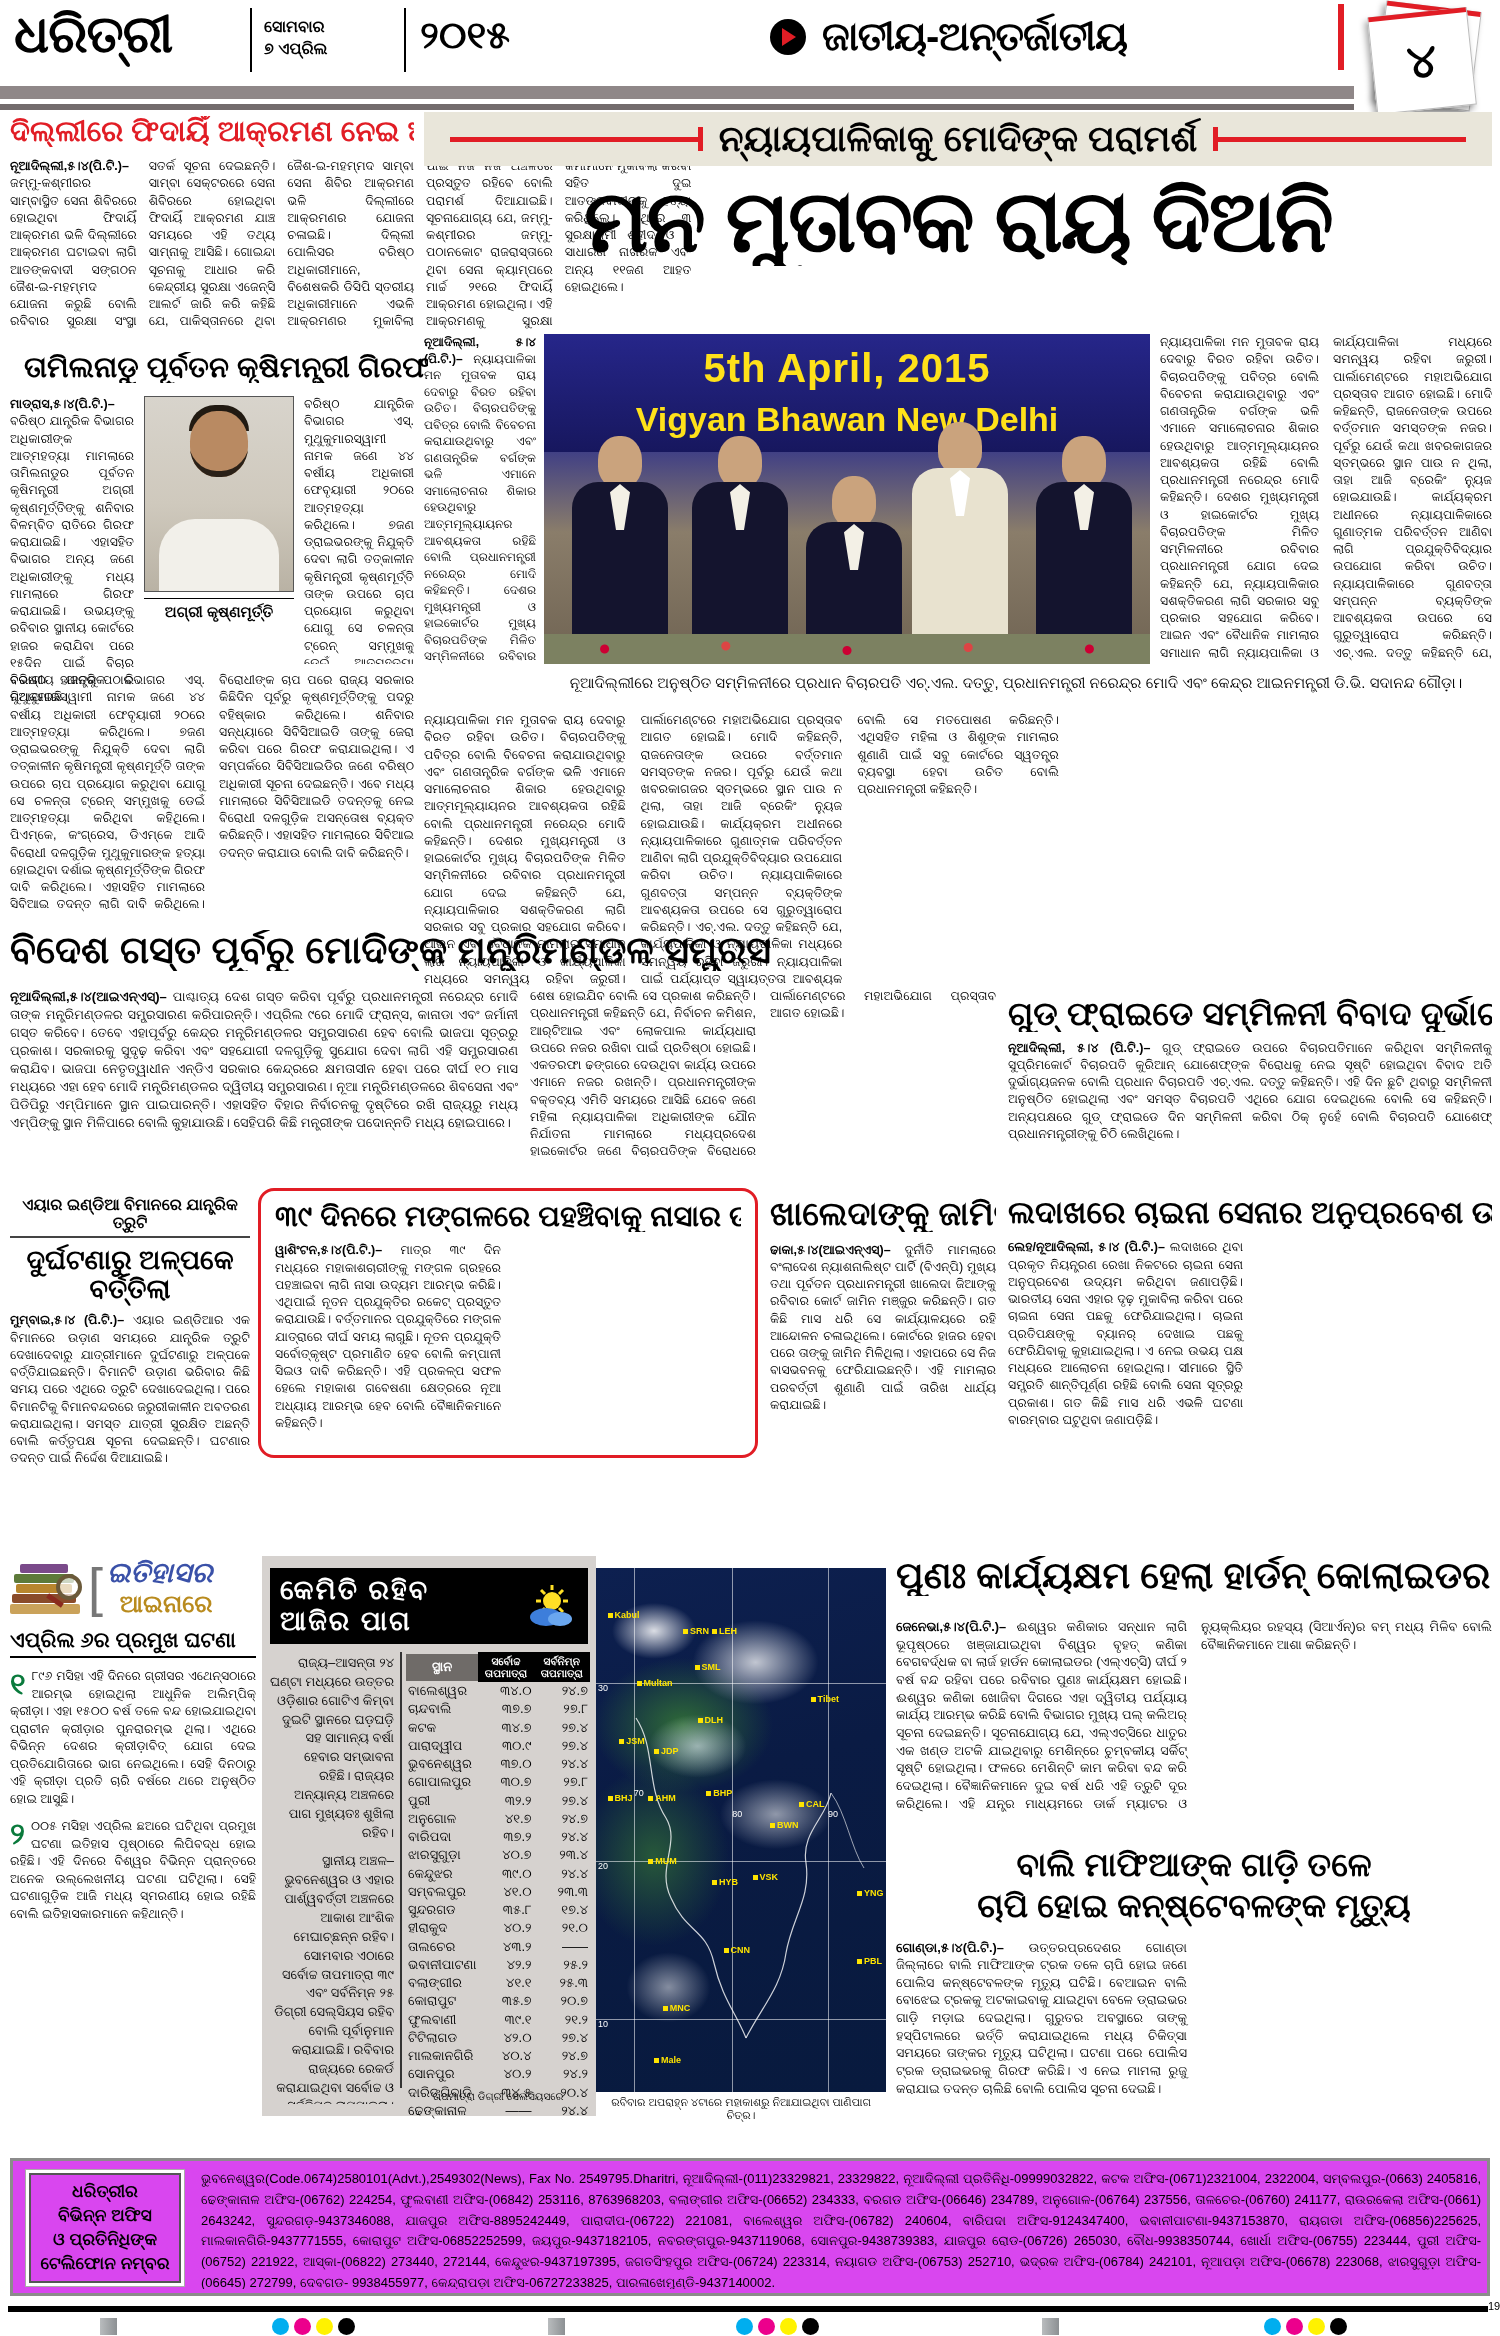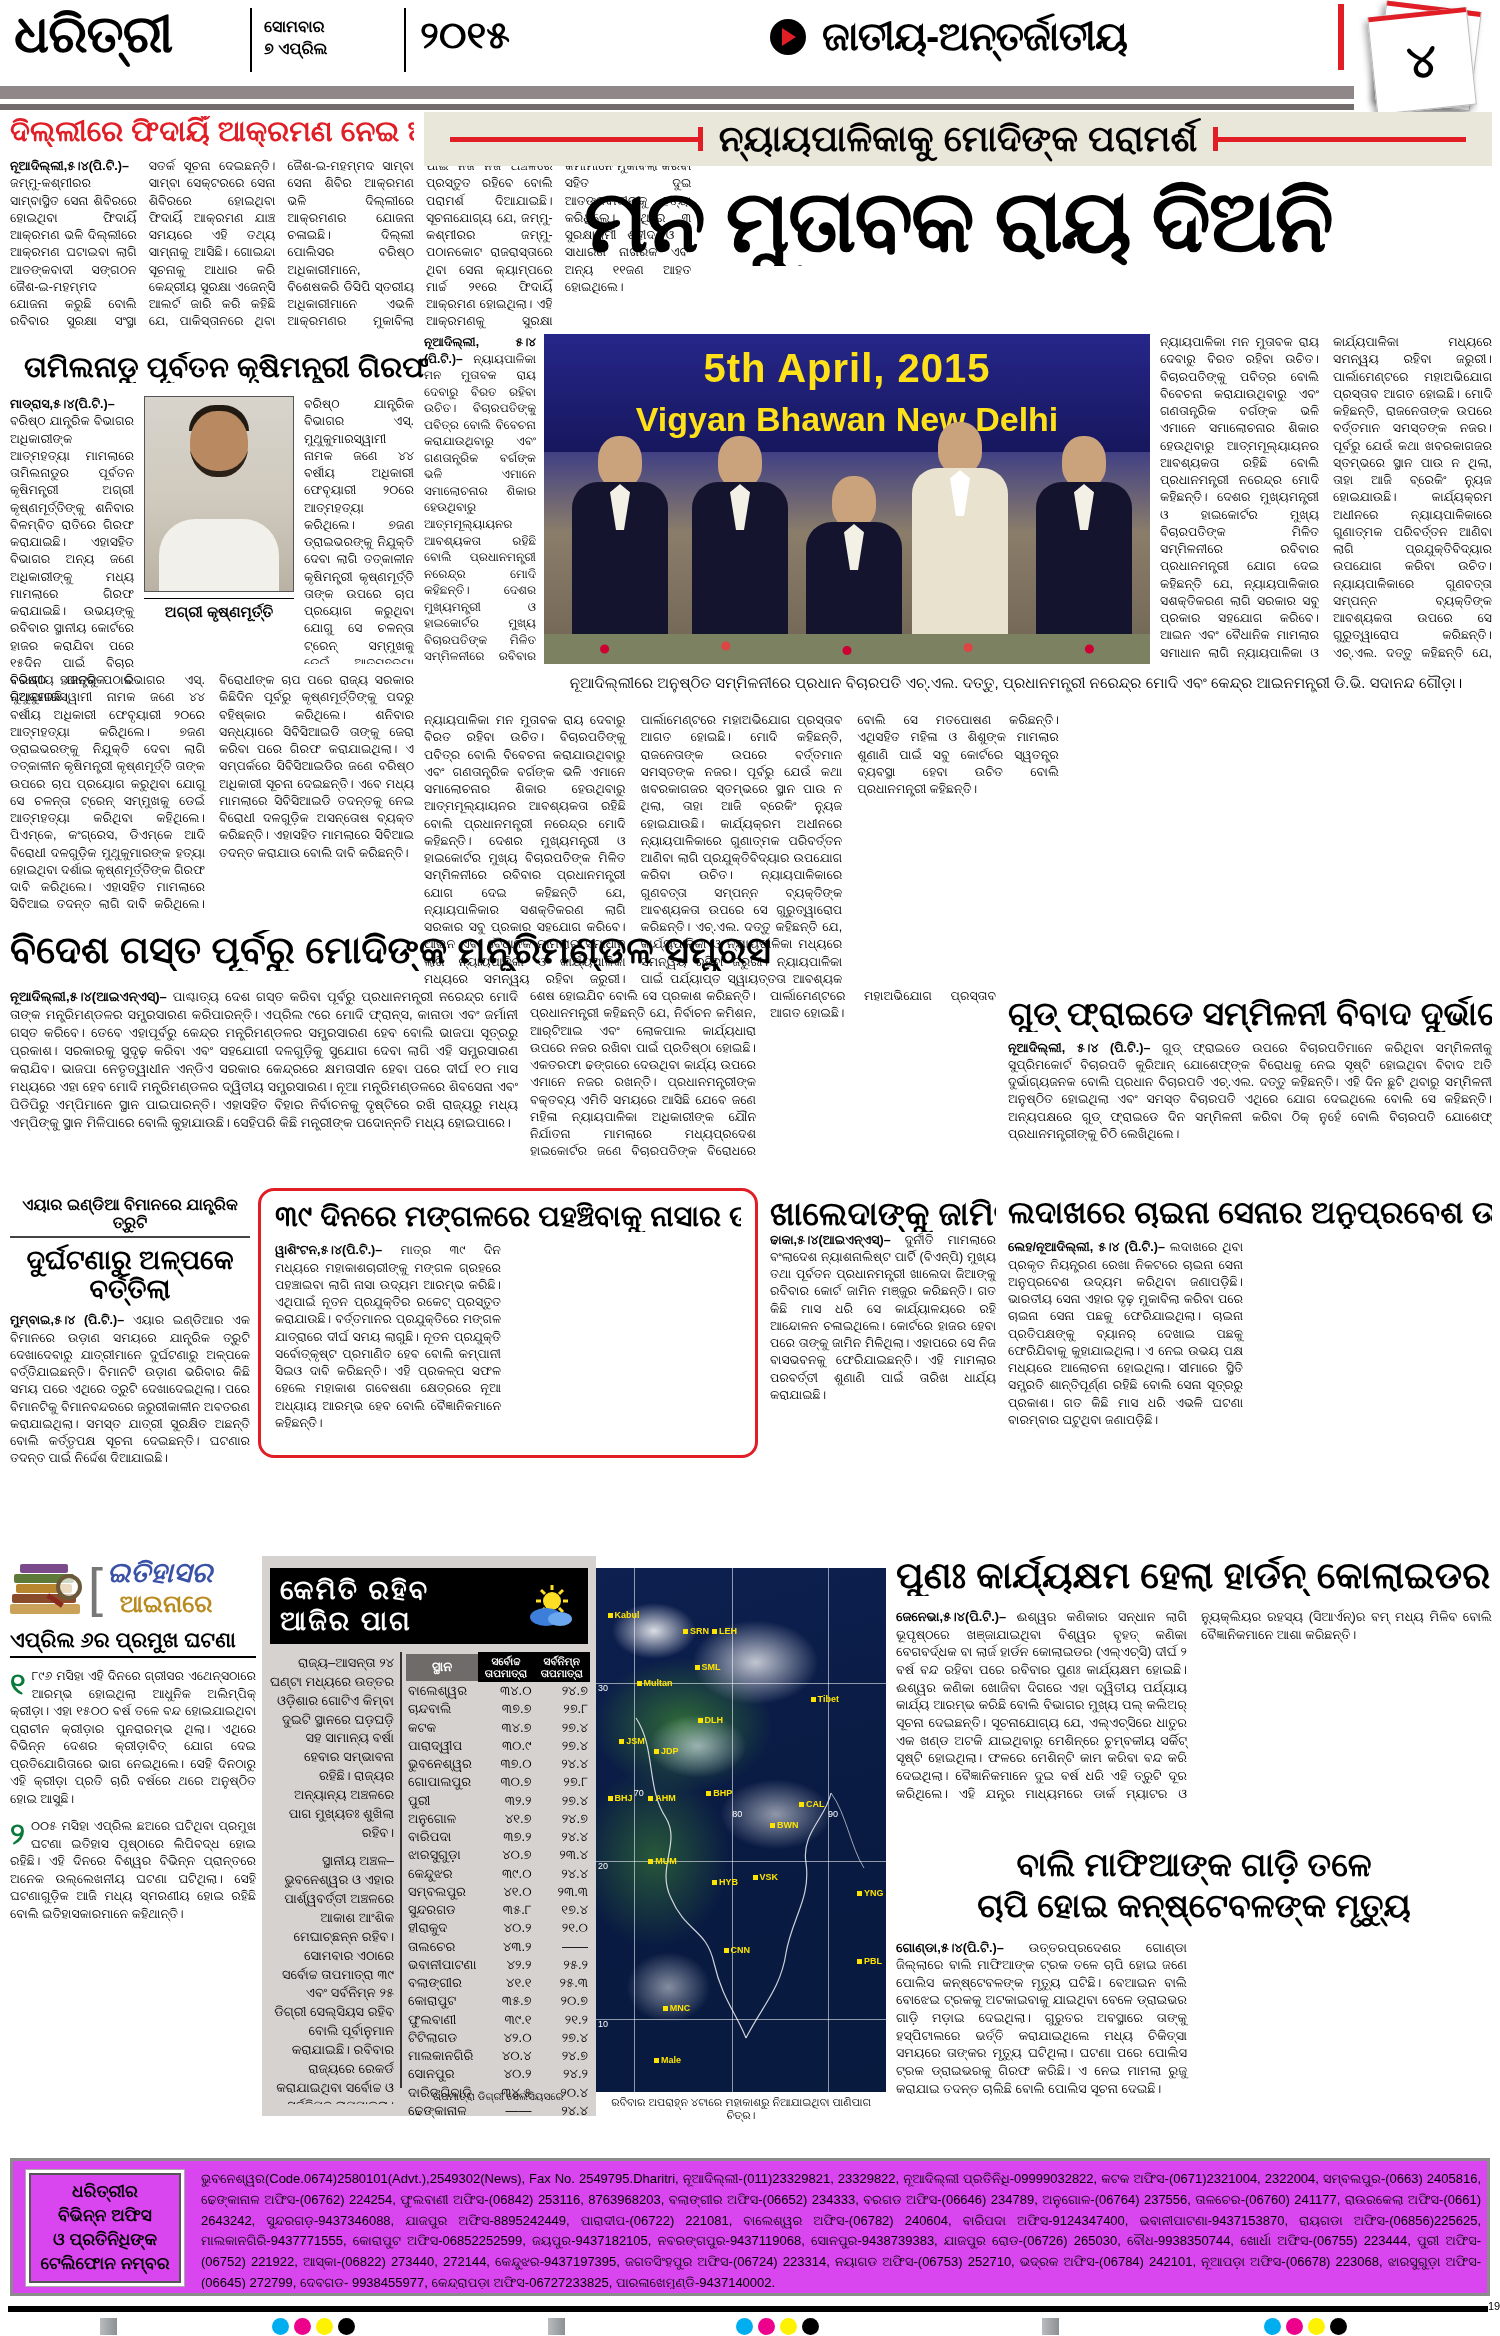--- a/index.html
+++ b/index.html
@@ -266,21 +266,21 @@
   <div class="abs redbox" style="left:258px;top:1188px;width:500px;height:270px">
     <div class="hl nowrap" style="font-size:29px;text-align:center">୩୯ ଦିନରେ ମଙ୍ଗଳରେ ପହଞ୍ଚିବାକୁ ନାସାର ଉଦ୍ୟମ</div>
     <div class="jt odp cols2" style="margin-top:10px;font-size:12.5px;height:192px">
       <span class="dateline">ୱାଶିଂଟନ,୫।୪(ପି.ଟି.)–</span>
       <span>ମାତ୍ର ୩୯ ଦିନ ମଧ୍ୟରେ ମହାକାଶଚାରୀଙ୍କୁ ମଙ୍ଗଳ ଗ୍ରହରେ ପହଞ୍ଚାଇବା ଲାଗି ନାସା ଉଦ୍ୟମ ଆରମ୍ଭ କରିଛି। ଏଥିପାଇଁ ନୂତନ ପ୍ରଯୁକ୍ତିର ରକେଟ୍ ପ୍ରସ୍ତୁତ କରାଯାଉଛି। ବର୍ତ୍ତମାନର ପ୍ରଯୁକ୍ତିରେ ମଙ୍ଗଳ ଯାତ୍ରାରେ ଦୀର୍ଘ ସମୟ ଲାଗୁଛି। ନୂତନ ପ୍ରଯୁକ୍ତି ସର୍ବୋତ୍କୃଷ୍ଟ ପ୍ରମାଣିତ ହେବ ବୋଲି କମ୍ପାନୀ ସିଇଓ ଦାବି କରିଛନ୍ତି। ଏହି ପ୍ରକଳ୍ପ ସଫଳ ହେଲେ ମହାକାଶ ଗବେଷଣା କ୍ଷେତ୍ରରେ ନୂଆ ଅଧ୍ୟାୟ ଆରମ୍ଭ ହେବ ବୋଲି ବୈଜ୍ଞାନିକମାନେ କହିଛନ୍ତି।</span>
     </div>
   </div>
 
   <div class="abs" style="left:770px;top:1196px;width:226px;height:340px">
     <div class="hl h33 nowrap" style="text-align:center">ଖାଲେଦାଙ୍କୁ ଜାମିନ</div>
-    <div class="jt odp" style="font-size:12.5px;height:290px;overflow:hidden">
+    <div class="jt odp" style="margin-top:10px;font-size:12.5px;height:290px;overflow:hidden">
       <span class="dateline">ଢାକା,୫।୪(ଆଇଏନ୍ଏସ୍)–</span>
       <span>ଦୁର୍ନୀତି ମାମଲାରେ ବଂଲାଦେଶ ନ୍ୟାଶନାଲିଷ୍ଟ ପାର୍ଟି (ବିଏନ୍‌ପି) ମୁଖ୍ୟ ତଥା ପୂର୍ବତନ ପ୍ରଧାନମନ୍ତ୍ରୀ ଖାଲେଦା ଜିଆଙ୍କୁ ରବିବାର କୋର୍ଟ ଜାମିନ ମଞ୍ଜୁର କରିଛନ୍ତି। ଗତ କିଛି ମାସ ଧରି ସେ କାର୍ଯ୍ୟାଳୟରେ ରହି ଆନ୍ଦୋଳନ ଚଳାଇଥିଲେ। କୋର୍ଟରେ ହାଜର ହେବା ପରେ ତାଙ୍କୁ ଜାମିନ ମିଳିଥିଲା। ଏହାପରେ ସେ ନିଜ ବାସଭବନକୁ ଫେରିଯାଇଛନ୍ତି। ଏହି ମାମଲାର ପରବର୍ତ୍ତୀ ଶୁଣାଣି ପାଇଁ ତାରିଖ ଧାର୍ଯ୍ୟ କରାଯାଇଛି।</span>
     </div>
   </div>
 
   <div class="abs" style="left:1008px;top:1196px;width:484px;height:340px">
     <div class="hl nowrap" style="font-size:31px;text-align:center">ଲଦାଖରେ ଚାଇନା ସେନାର ଅନୁପ୍ରବେଶ ଉଦ୍ୟମ</div>
     <div class="jt odp cols2" style="margin-top:10px;font-size:12.5px;height:290px">
       <span class="dateline">ଲେହ/ନୂଆଦିଲ୍ଲୀ, ୫।୪ (ପି.ଟି.)–</span>
       <span>ଲଦାଖରେ ଥିବା ପ୍ରକୃତ ନିୟନ୍ତ୍ରଣ ରେଖା ନିକଟରେ ଚାଇନା ସେନା ଅନୁପ୍ରବେଶ ଉଦ୍ୟମ କରିଥିବା ଜଣାପଡ଼ିଛି। ଭାରତୀୟ ସେନା ଏହାର ଦୃଢ଼ ମୁକାବିଲା କରିବା ପରେ ଚାଇନା ସେନା ପଛକୁ ଫେରିଯାଇଥିଲା। ଚାଇନା ପ୍ରତିପକ୍ଷଙ୍କୁ ବ୍ୟାନର୍ ଦେଖାଇ ପଛକୁ ଫେରିଯିବାକୁ କୁହାଯାଇଥିଲା। ଏ ନେଇ ଉଭୟ ପକ୍ଷ ମଧ୍ୟରେ ଆଲୋଚନା ହୋଇଥିଲା। ସୀମାରେ ସ୍ଥିତି ସମ୍ପ୍ରତି ଶାନ୍ତିପୂର୍ଣ୍ଣ ରହିଛି ବୋଲି ସେନା ସୂତ୍ରରୁ ପ୍ରକାଶ। ଗତ କିଛି ମାସ ଧରି ଏଭଳି ଘଟଣା ବାରମ୍ବାର ଘଟୁଥିବା ଜଣାପଡ଼ିଛି।</span>
@@ -516,21 +516,21 @@
         <span class="maplabel" style="left: 44%; top: 72%;">CNN</span>
         <span class="maplabel" style="left: 90%; top: 74%;">PBL</span>
         <span class="maplabel" style="left: 23%; top: 83%;">MNC</span>
         <span class="maplabel" style="left: 20%; top: 93%;">Male</span>
       </div>
   </div>
   <div class="abs" style="left:596px;top:2096px;width:290px;font-size:11px;text-align:center">ରବିବାର ଅପରାହ୍ନ ୪ଟାରେ ମହାକାଶରୁ ନିଆଯାଇଥିବା ପାଣିପାଗ ଚିତ୍ର।</div>
 
   <div class="abs" style="left:896px;top:1556px;width:596px;height:280px">
     <div class="hl nowrap" style="font-size:37px">ପୁଣଃ କାର୍ଯ୍ୟକ୍ଷମ ହେଲା ହାର୍ଡନ୍ କୋଲାଇଡର</div>
-    <div class="jt odp cols2" style="margin-top:12px;font-size:12.8px;height:218px">
+    <div class="jt odp cols2" style="margin-top:22px;font-size:12.8px;height:218px">
       <span class="dateline">ଜେନେଭା,୫।୪(ପି.ଟି.)–</span>
       <span>ଈଶ୍ୱର କଣିକାର ସନ୍ଧାନ ଲାଗି ଭୂପୃଷ୍ଠରେ ଖଞ୍ଜାଯାଇଥିବା ବିଶ୍ୱର ବୃହତ୍ କଣିକା ବେଗବର୍ଦ୍ଧକ ବା ଲାର୍ଜ ହାର୍ଡନ କୋଲାଇଡର (ଏଲ୍‌ଏଚ୍‌ସି) ଦୀର୍ଘ ୨ ବର୍ଷ ବନ୍ଦ ରହିବା ପରେ ରବିବାର ପୁଣଃ କାର୍ଯ୍ୟକ୍ଷମ ହୋଇଛି। ଈଶ୍ୱର କଣିକା ଖୋଜିବା ଦିଗରେ ଏହା ଦ୍ୱିତୀୟ ପର୍ଯ୍ୟାୟ କାର୍ଯ୍ୟ ଆରମ୍ଭ କରିଛି ବୋଲି ବିଭାଗର ମୁଖ୍ୟ ପଲ୍ କଲିଅର୍ ସୂଚନା ଦେଇଛନ୍ତି। ସୂଚନାଯୋଗ୍ୟ ଯେ, ଏଲ୍‌ଏଚ୍‌ସିରେ ଧାତୁର ଏକ ଖଣ୍ଡ ଅଟକି ଯାଇଥିବାରୁ ମେଶିନ୍‌ରେ ଚୁମ୍ବକୀୟ ସର୍କିଟ୍ ସୃଷ୍ଟି ହୋଇଥିଲା। ଫଳରେ ମେଶିନ୍‌ଟି କାମ କରିବା ବନ୍ଦ କରି ଦେଇଥିଲା। ବୈଜ୍ଞାନିକମାନେ ଦୁଇ ବର୍ଷ ଧରି ଏହି ତ୍ରୁଟି ଦୂର କରିଥିଲେ। ଏହି ଯନ୍ତ୍ର ମାଧ୍ୟମରେ ଡାର୍କ ମ୍ୟାଟର ଓ ନ୍ୟୁକ୍ଲିୟର ରହସ୍ୟ (ସିଆର୍ଏନ୍)ର ବମ୍ ମଧ୍ୟ ମିଳିବ ବୋଲି ବୈଜ୍ଞାନିକମାନେ ଆଶା କରିଛନ୍ତି।</span>
     </div>
   </div>
 
   <div class="abs" style="left:896px;top:1844px;width:596px;height:290px">
     <div class="hl" style="font-size:33px;text-align:center;line-height:1.25">
       <div>ବାଲି ମାଫିଆଙ୍କ ଗାଡ଼ି ତଳେ</div>
       <div>ଚାପି ହୋଇ କନ୍‌ଷ୍ଟେବଳଙ୍କ ମୃତ୍ୟୁ</div>
     </div>

